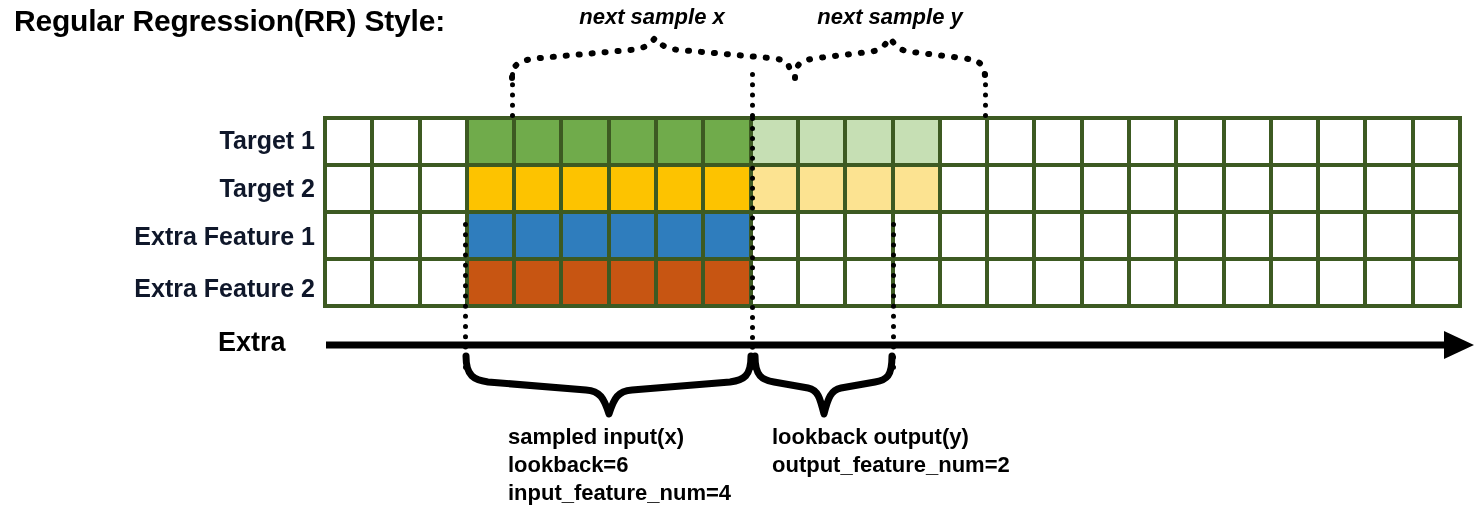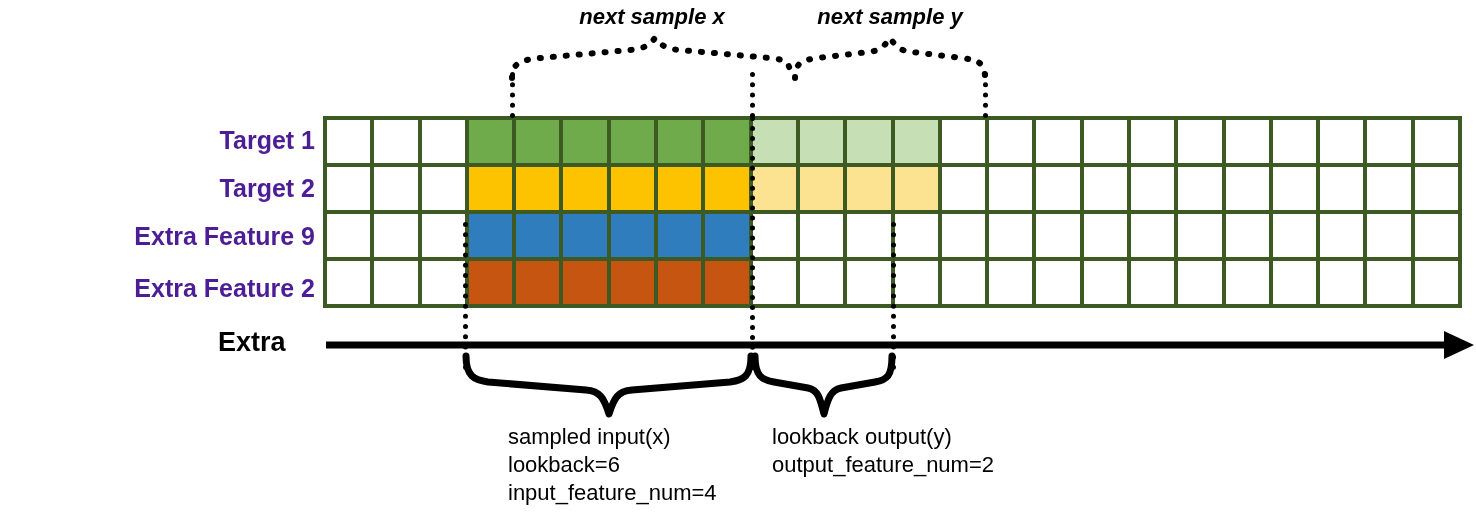--- a/index.html
+++ b/index.html
@@ -15,21 +15,21 @@
   .title{
     position:absolute;left:14px;top:4px;
     font-size:30px;font-weight:700;color:#000;
     letter-spacing:-0.2px;white-space:nowrap;
   }
 
   
   .row-label{
     position:absolute;right:1161px;
     width:300px;text-align:right;
-    font-size:25px;font-weight:700;color:#4c1d95;
+    font-size:25px;font-weight:700;color:#0f172a;
     white-space:nowrap;
   }
 
   
   #grid{
     position:absolute;left:323px;top:116px;
     width:1139px;height:192px;
     background:#3d5a22;
     display:grid;
     grid-template-columns:repeat(24,1fr);
@@ -64,33 +64,34 @@
   .brace-svg{position:absolute;left:0;top:0;pointer-events:none;}
 
   
   .top-note{
     position:absolute;
     font-size:22px;font-style:italic;font-weight:700;color:#000;
     white-space:nowrap;text-align:center;
   }
   .bot-note{
     position:absolute;
-    font-size:22px;font-weight:400;color:#000;
+    font-size:22px;font-weight:700;color:#000;
     white-space:nowrap;line-height:1.28;
   }
 </style>
 </head>
 <body>
 
 <div id="stage">
 
+  <div class="title">Regular Regression(RR) Style:</div>
 
   <div class="row-label" style="top:126px;">Target 1</div>
   <div class="row-label" style="top:174px;">Target 2</div>
-  <div class="row-label" style="top:222px;">Extra Feature 9</div>
+  <div class="row-label" style="top:222px;">Extra Feature 1</div>
   <div class="row-label" style="top:274px;">Extra Feature 2</div>
 
   <div id="grid">
       <div class="cell"></div>
       <div class="cell"></div>
       <div class="cell"></div>
       <div class="cell c-green"></div>
       <div class="cell c-green"></div>
       <div class="cell c-green"></div>
       <div class="cell c-green"></div>

